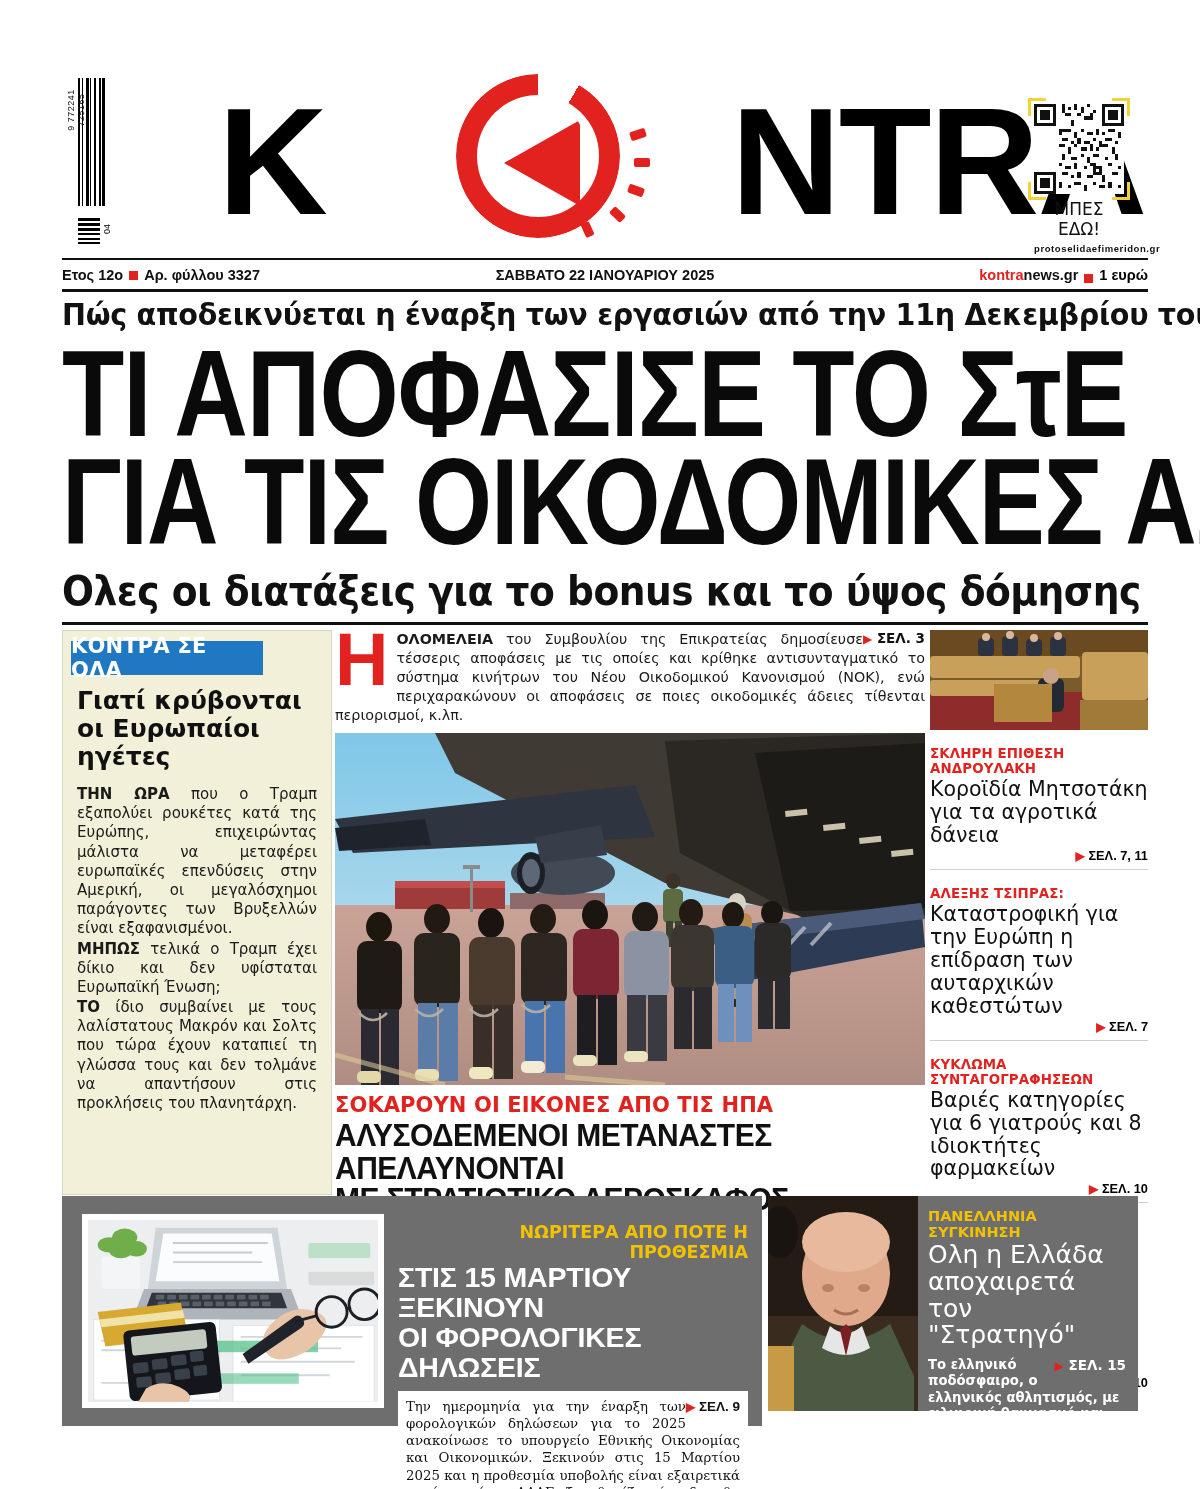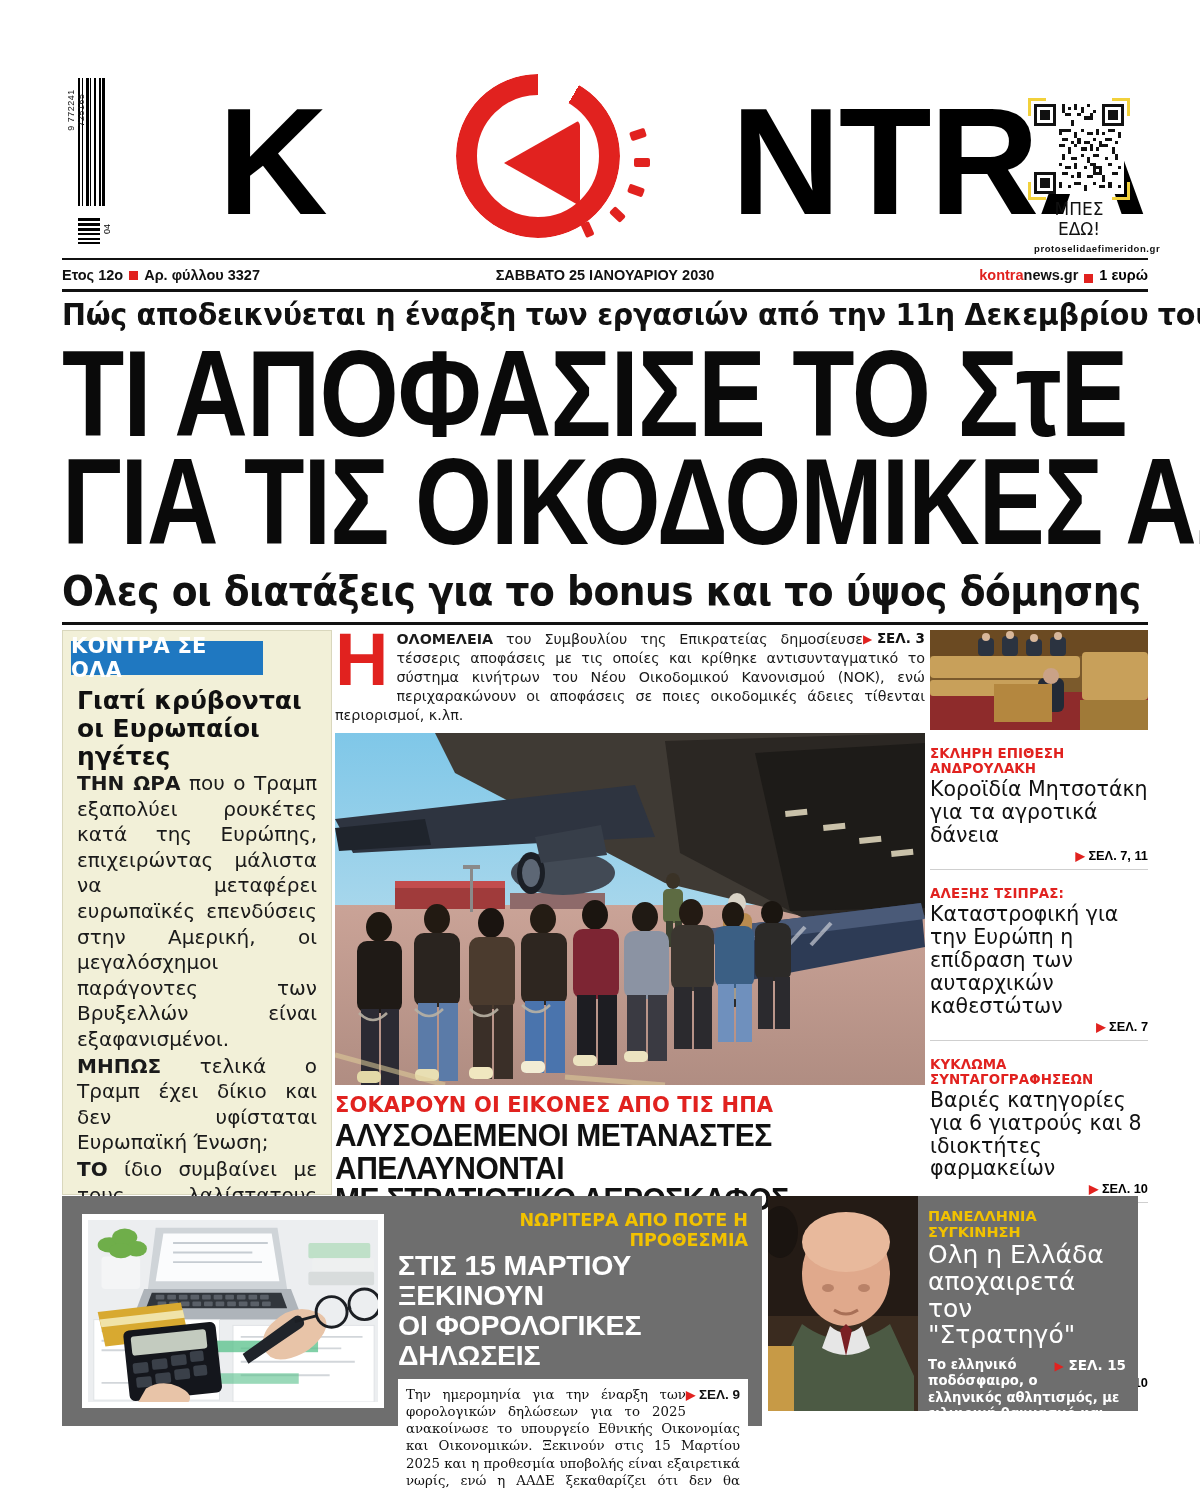--- a/index.html
+++ b/index.html
@@ -119,21 +119,21 @@
   .op-label {
     position:relative; left:-6px; top:10px; width:192px; height:34px;
     background:#1f78c1; color:#fff; font-weight:bold; font-size:21px;
     display:flex; align-items:center; justify-content:center;
     font-family:"DejaVu Sans",sans-serif; letter-spacing:0.2px;
   }
   .op-title {
     margin-top:22px; font-family:"DejaVu Sans",sans-serif; font-weight:bold;
     font-size:25px; line-height:1.12; color:#111;
   }
-  .op-body { font-family:"DejaVu Sans",sans-serif; font-size:20px; line-height:1.28; color:#1a1a1a; text-align:justify; }
+  .op-body { margin-top:14px; font-family:"DejaVu Sans",sans-serif; font-size:15px; line-height:1.28; color:#1a1a1a; text-align:justify; }
   .op-body p { margin-bottom:1px; }
   .op-body b { font-weight:bold; }
 
   
   .center { position:absolute; left:283px; top:0; width:590px; }
   .lede { position:relative; font-family:"DejaVu Sans",sans-serif; font-size:14.3px; line-height:1.33; color:#1a1a1a; text-align:justify; min-height:80px; }
   .dropcap {
     float:left; font-family:"Liberation Sans",sans-serif; font-weight:bold;
     font-size:74px; line-height:0.76; color:#e1221f; margin:2px 8px 0 0;
   }
@@ -163,21 +163,21 @@
   .brief + .brief { border-top:1px solid #cfcfcf; margin-top:6px; }
   .brief-kicker { color:#e1221f; font-weight:bold; font-size:13.4px; font-family:"DejaVu Sans",sans-serif; letter-spacing:0.1px; }
   .brief-title { font-family:"DejaVu Sans",sans-serif; font-size:20.5px; line-height:1.12; color:#111; margin-top:2px; }
   .brief-sel { text-align:right; font-weight:bold; font-size:12.8px; margin-top:1px; }
 
   
   .bottom { position:absolute; left:52px; top:1196px; width:1096px; height:240px; }
   .bl { position:absolute; left:10px; top:0; width:700px; height:230px; background:#6e6e6e; display:flex; }
   .bl-photo { width:330px; height:230px; overflow:hidden; position:relative; padding:18px 8px 18px 20px; }
   .bl-photo-inner { width:100%; height:100%; border:6px solid #fff; overflow:hidden; position:relative; background:#ddd;}
-  .bl-txt { flex:1; padding:14px 14px 10px 6px; position:relative; }
+  .bl-txt { flex:1; padding:26px 14px 10px 6px; position:relative; }
   .bl-kicker { color:#f2c200; font-weight:bold; font-size:17.5px; text-align:right; font-family:"DejaVu Sans",sans-serif; }
   .bl-title { color:#fff; font-family:"Liberation Sans",sans-serif; font-weight:bold; font-size:28.5px; line-height:1.04; text-align:left; margin-top:1px; letter-spacing:-0.2px;}
   .bl-body { background:#fff; margin-top:8px; padding:7px 8px 6px 8px; font-family:"DejaVu Serif", serif; font-size:13.3px; line-height:1.3; color:#111; text-align:justify; }
   .bl-body .sel-inline { font-family:"Liberation Sans",sans-serif; }
 
   .br { position:absolute; left:716px; top:0; width:370px; height:215px; background:#6e6e6e; display:flex; }
   .br-photo { width:150px; height:215px; overflow:hidden; position:relative; background:#3a2b20; }
   .br-txt { flex:1; padding:12px 12px 10px 10px; }
   .br-kicker { color:#f2c200; font-weight:bold; font-size:14.5px; font-family:"DejaVu Sans",sans-serif; }
   .br-title { color:#fff; font-family:"DejaVu Sans",sans-serif; font-size:25px; line-height:1.07; margin-top:2px; }
@@ -307,21 +307,21 @@
     </div>
   </div>
 
   <div class="rule-top"></div>
   <div class="infobar">
     <div class="info-left">
       <span>Ετος 12ο</span>
       <span class="red-sq"></span>
       <span>Αρ. φύλλου 3327</span>
     </div>
-    <div class="info-center">ΣΑΒΒΑΤΟ 25 ΙΑΝΟΥΑΡΙΟΥ 2030</div>
+    <div class="info-center">ΣΑΒΒΑΤΟ 22 ΙΑΝΟΥΑΡΙΟΥ 2025</div>
     <div class="info-right">
       <span><span class="kn-red">kontra</span><span class="kn-blk">news.gr</span></span>
       <span class="red-sq"></span>
       <span>1 ευρώ</span>
     </div>
   </div>
   <div class="rule-bot"></div>
 
   <div class="kicker">Πώς αποδεικνύεται η έναρξη των εργασιών από την 11η Δεκεμβρίου του 2024</div>
   <div class="hl1">ΤΙ ΑΠΟΦΑΣΙΣΕ ΤΟ ΣτΕ</div>

